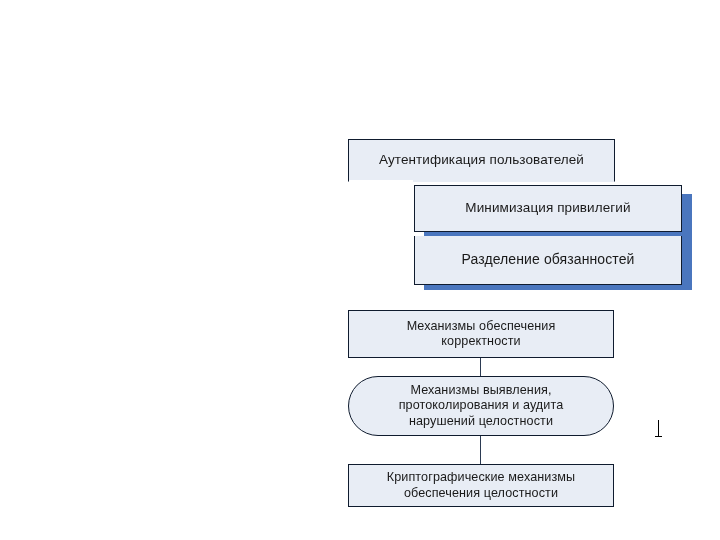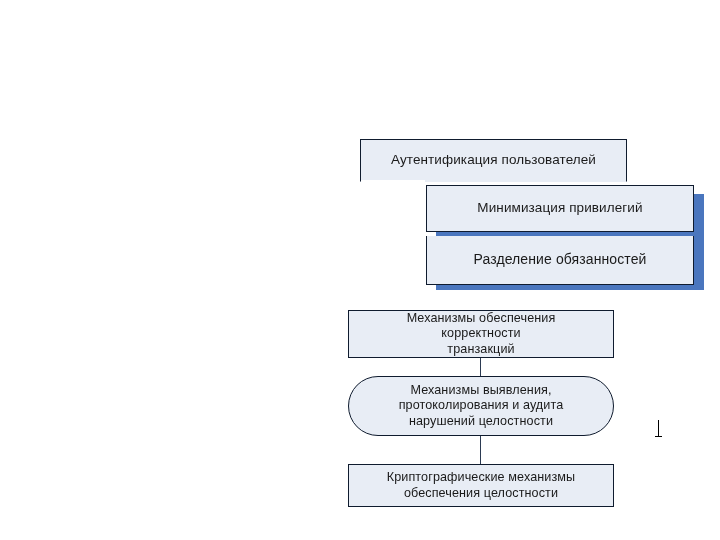--- a/index.html
+++ b/index.html
@@ -38,21 +38,20 @@
   }
 
   
   #upper-cluster {
     position: absolute;
     left: 0;
     top: 0;
     width: 706px;
     height: 540px;
     pointer-events: none;
-    margin-left: 12px;
   }
   #upper-cluster > * { pointer-events: auto; }
 
   
   .blue-shadow {
     position: absolute;
     background: #4a76be;
     border: 0;
   }
 
@@ -186,21 +185,20 @@
     <div class="nbox" id="box-sep">
       <span>Разделение обязанностей</span>
     </div>
   </div>
 
   <div>
 
     <div class="nbox" id="box-trans">
       <span>
         <span class="nowrap-line">Механизмы обеспечения корректности</span>
-        <span class="nowrap-line">транзакций</span>
       </span>
     </div>
 
     <div class="connector" id="conn-1"></div>
 
     <div class="nbox" id="box-audit">
       <span>
         <span class="nowrap-line">Механизмы выявления,</span>
         <span class="nowrap-line">протоколирования и аудита</span>
         <span class="nowrap-line">нарушений целостности</span>

